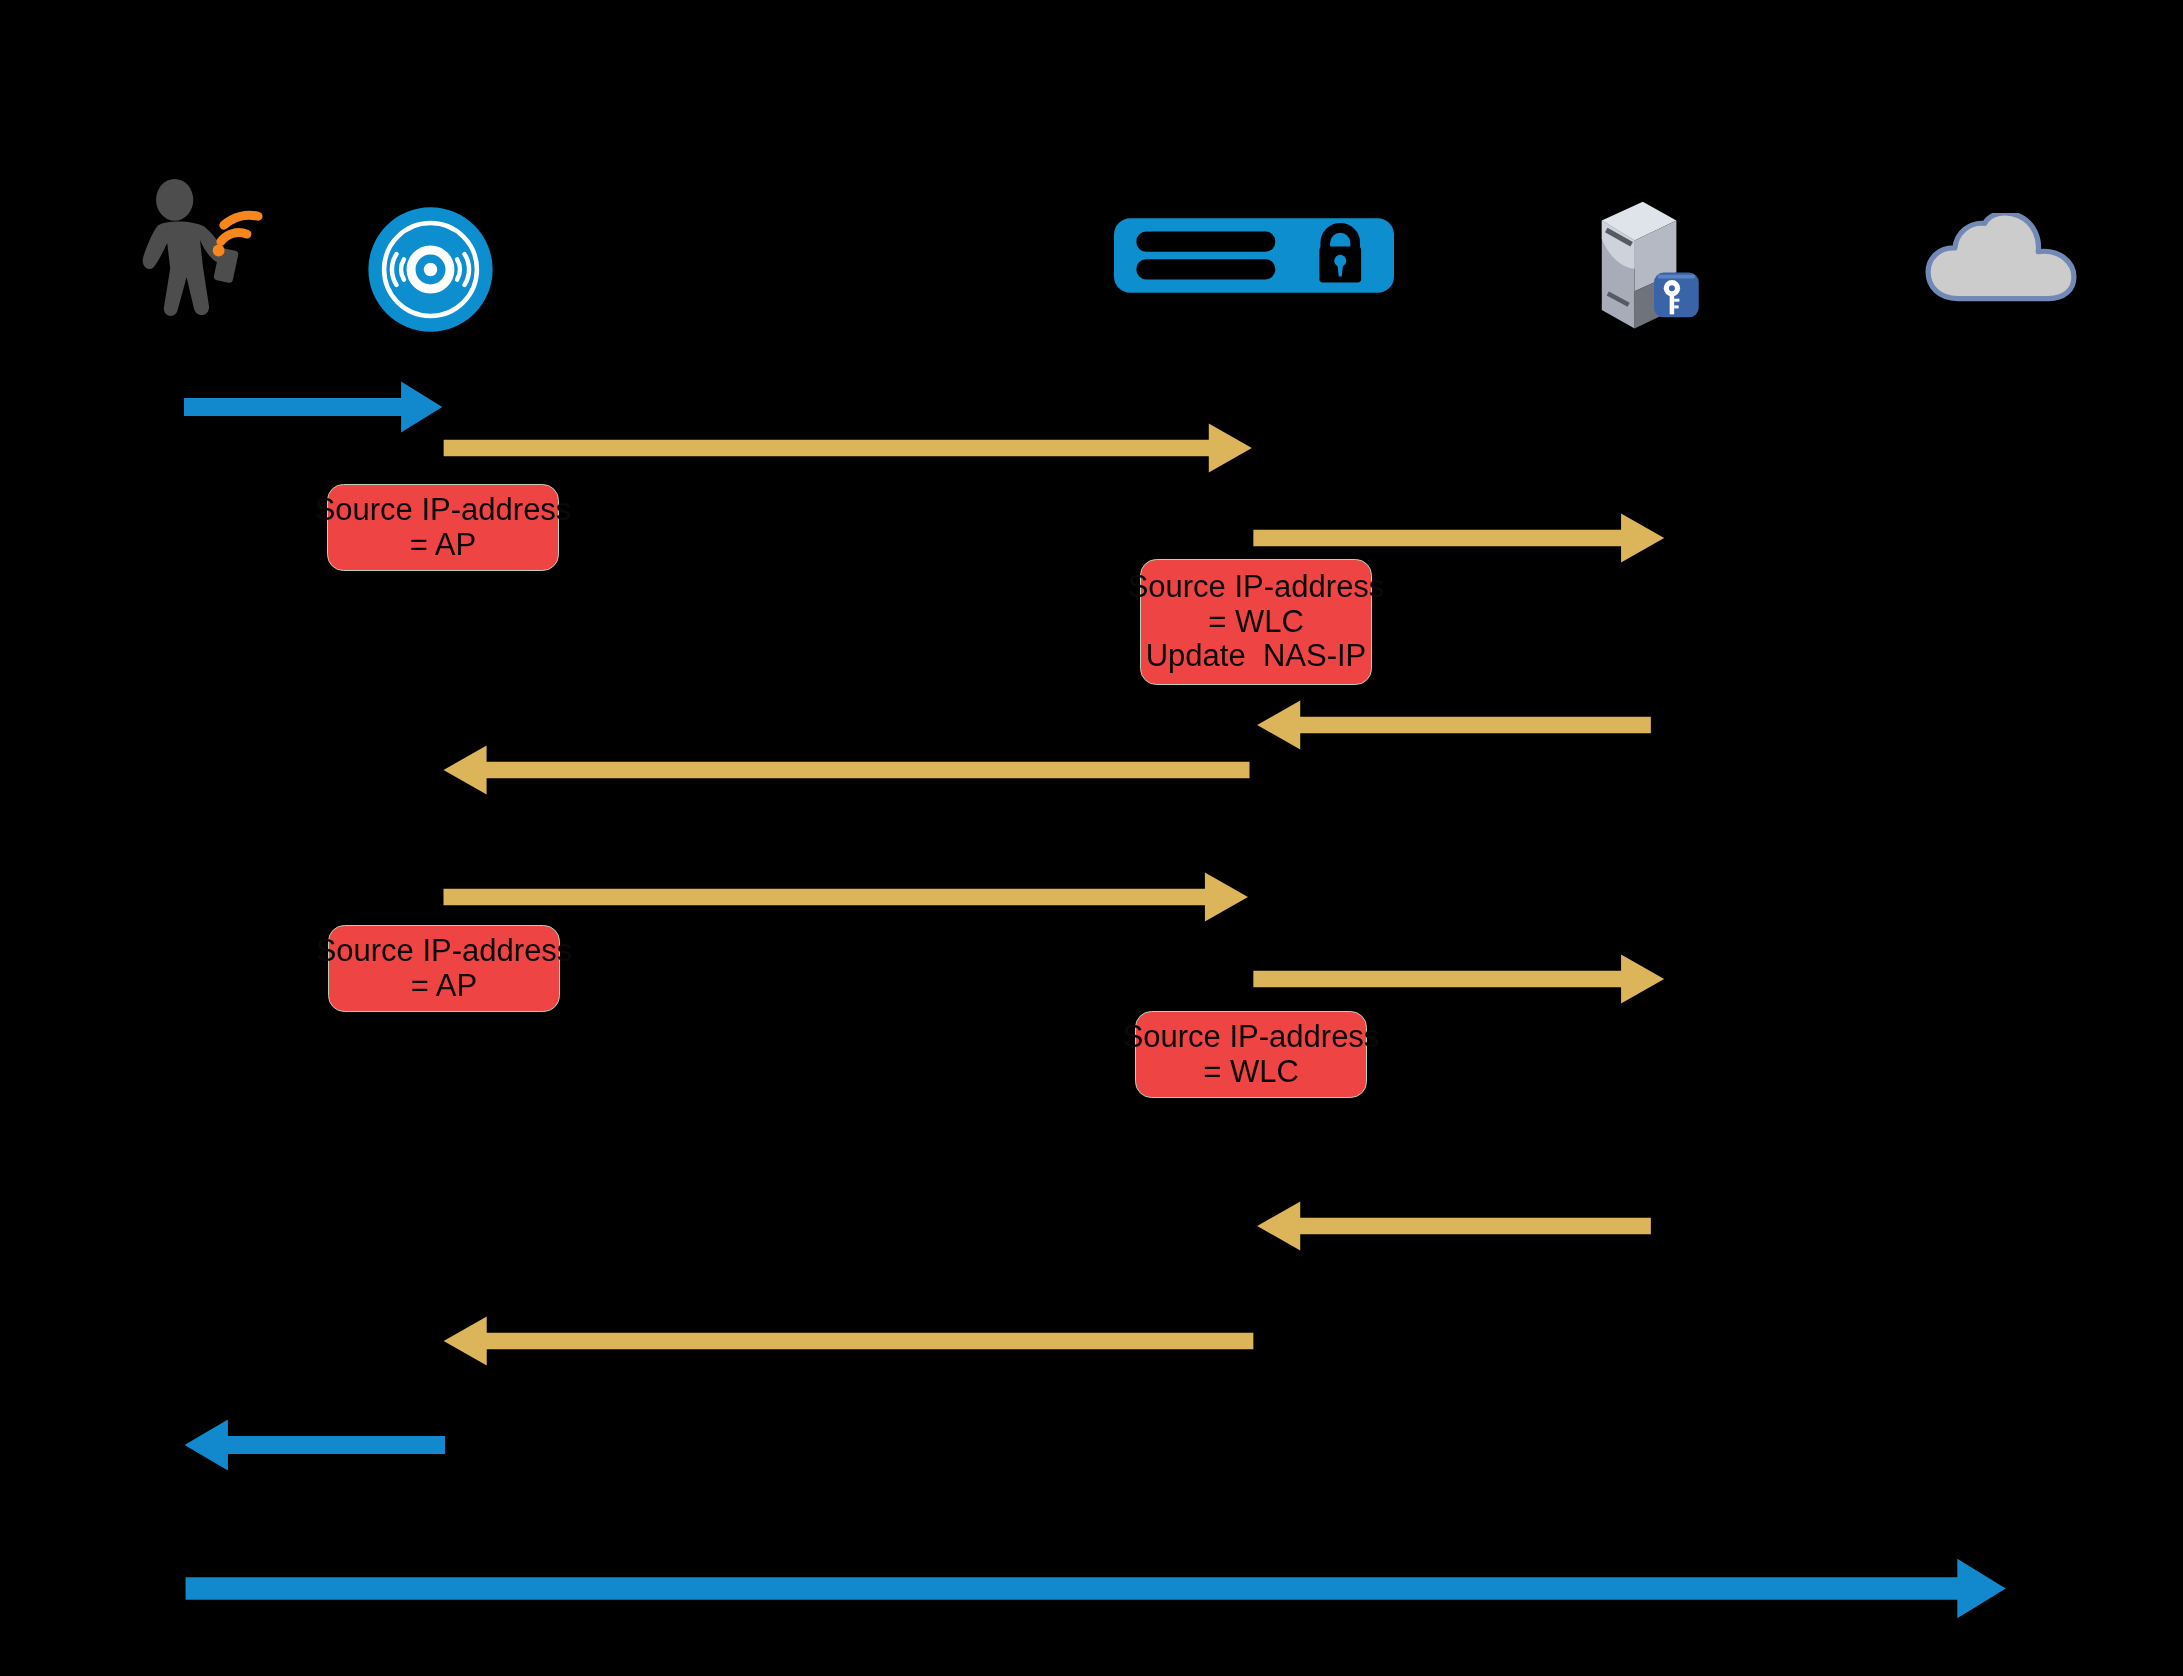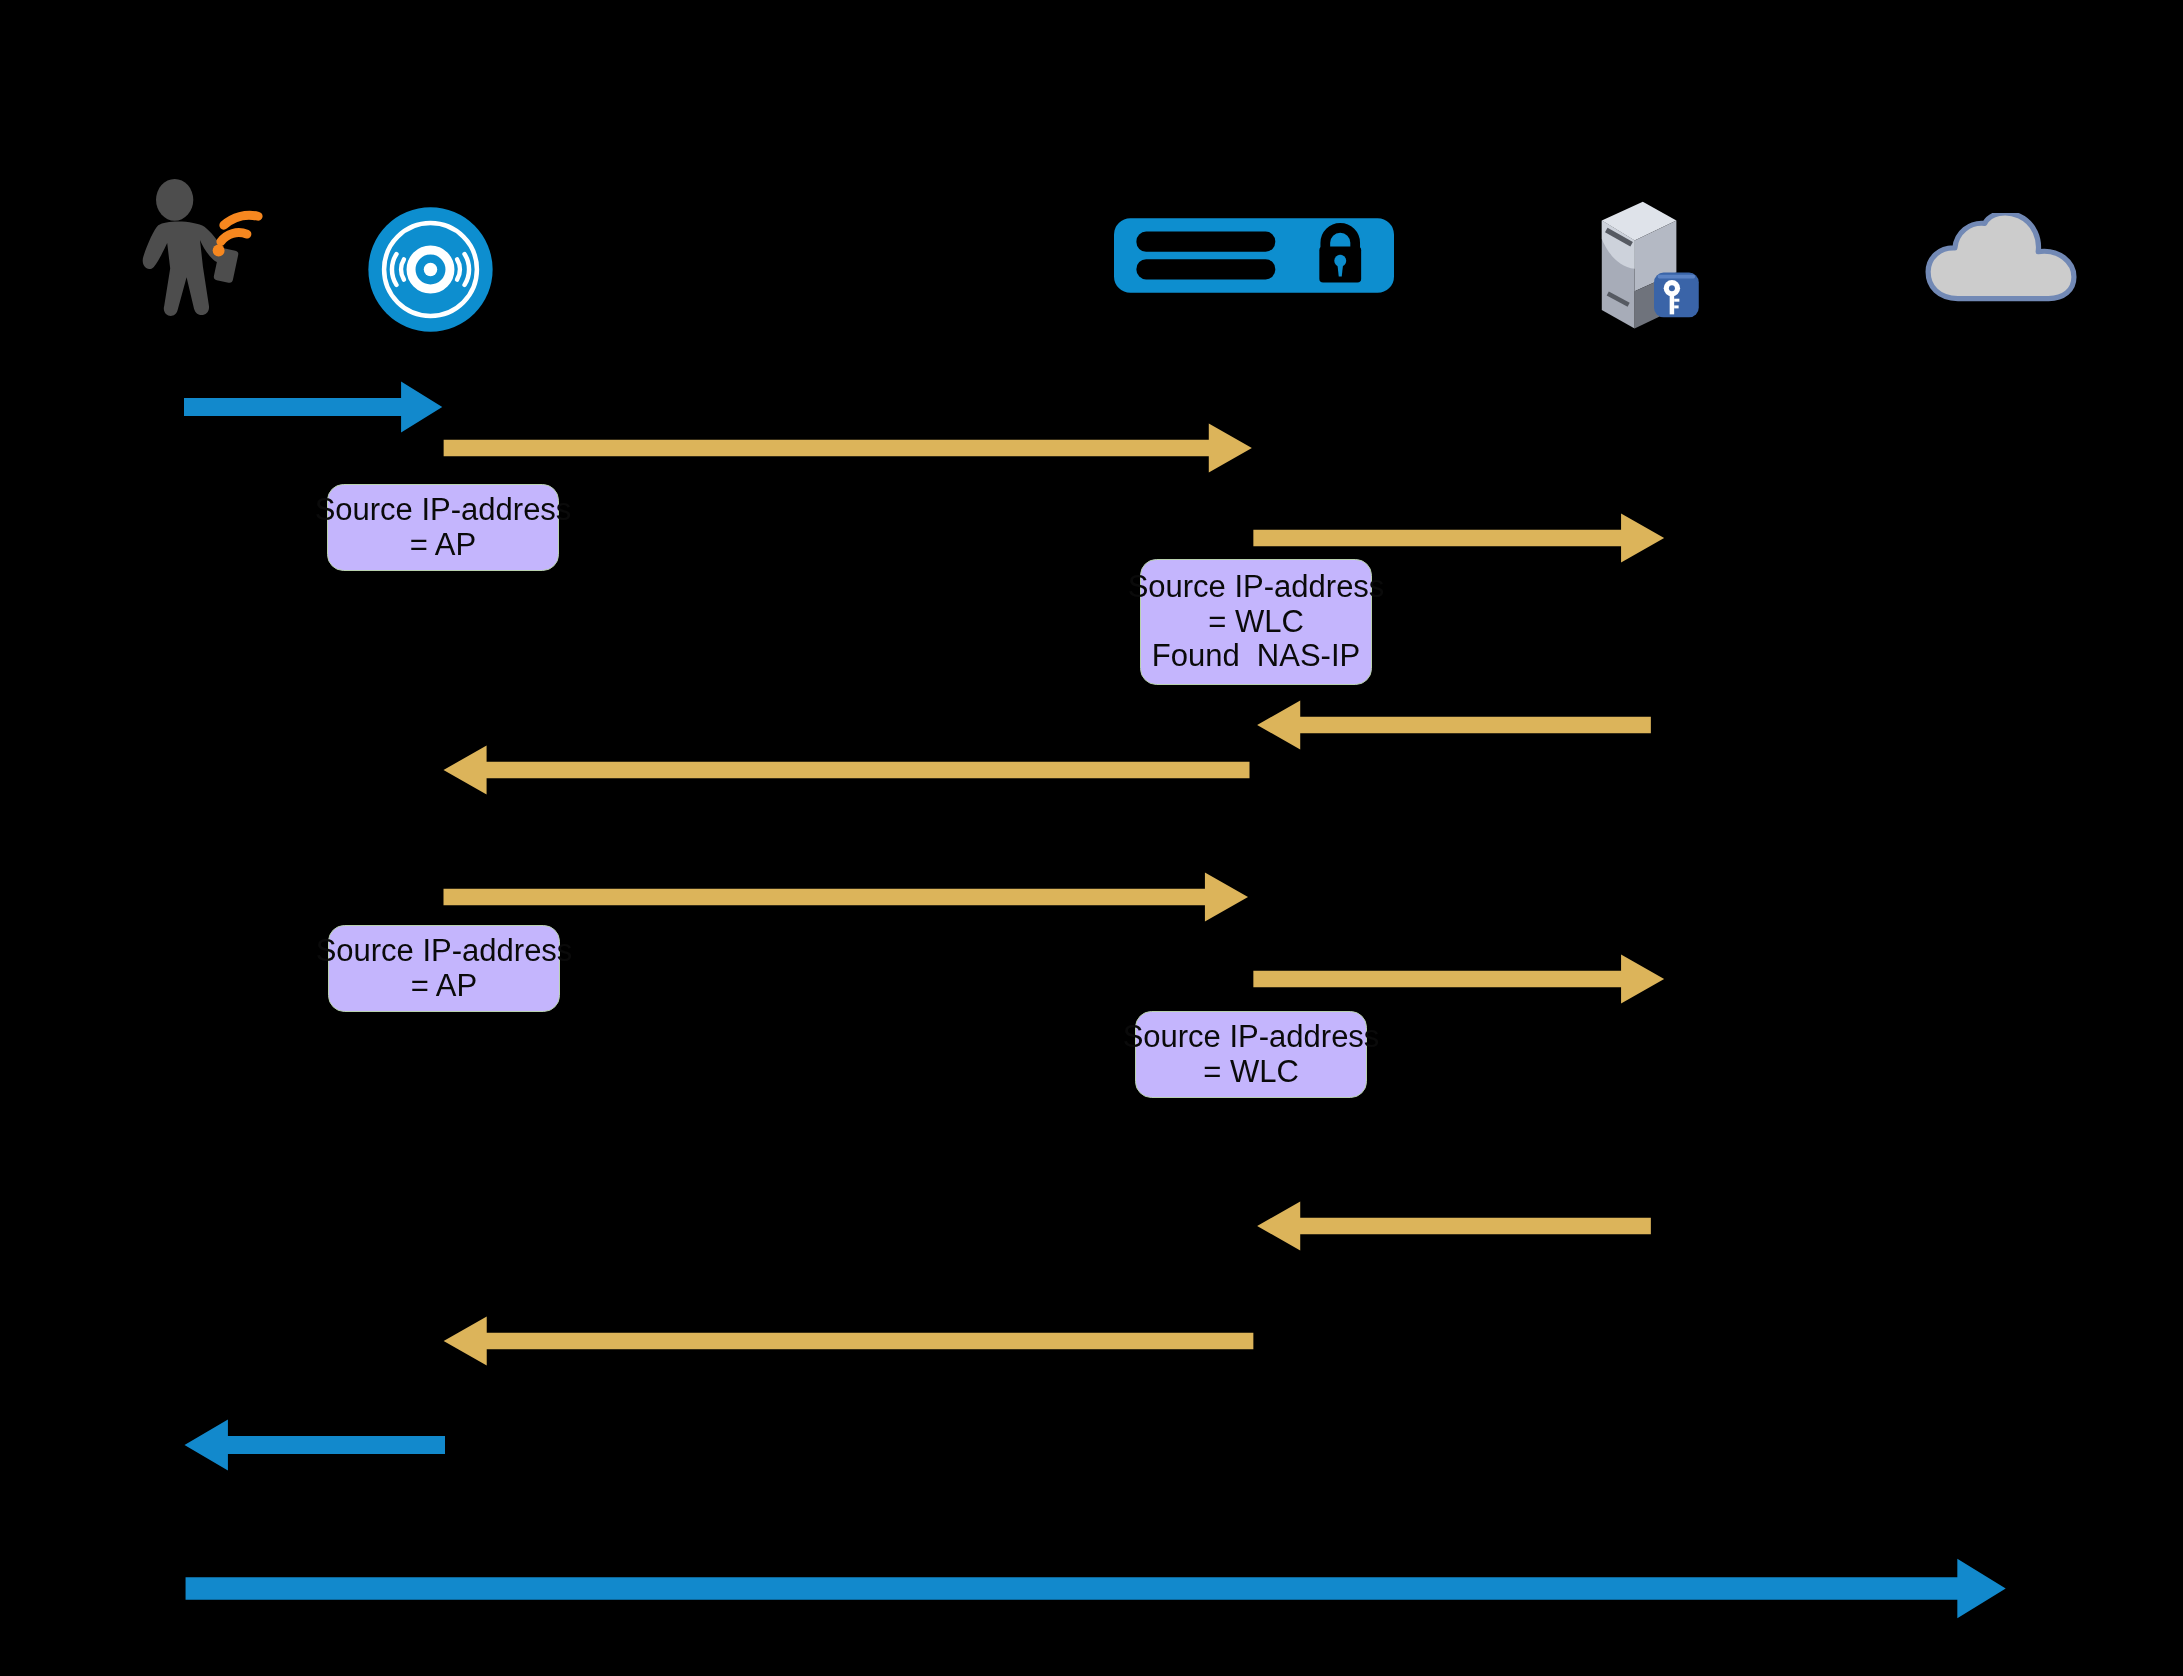--- a/index.html
+++ b/index.html
@@ -13,21 +13,21 @@
   }
   #stage {
     position: relative;
     width: 2183px;
     height: 1677px;
     background: #000000;
     overflow: hidden;
   }
   .note {
     position: absolute;
-    background: #c4b5fd;
+    background: #ef4444;
     border: 1.5px solid #b9d1ae;
     border-radius: 16.4px;
     color: #0a0a0a;
     font-size: 31px;
     line-height: 1.12;
     text-align: center;
     display: flex;
     flex-direction: column;
     align-items: center;
     justify-content: center;
@@ -200,21 +200,21 @@
   </div>
 
   <div class="note" style="left:327px; top:484px; width:232px; height:87px;">
     <span>Source IP-address</span>
     <span>= AP</span>
   </div>
 
   <div class="note" style="left:1140px; top:559px; width:232px; height:126px;">
     <span>Source IP-address</span>
     <span>= WLC</span>
-    <span>Found  NAS-IP</span>
+    <span>Update  NAS-IP</span>
   </div>
 
 
   <div class="note" style="left:328px; top:925px; width:232px; height:87px;">
     <span>Source IP-address</span>
     <span>= AP</span>
   </div>
 
   <div class="note" style="left:1135px; top:1011px; width:232px; height:87px;">
     <span>Source IP-address</span>

